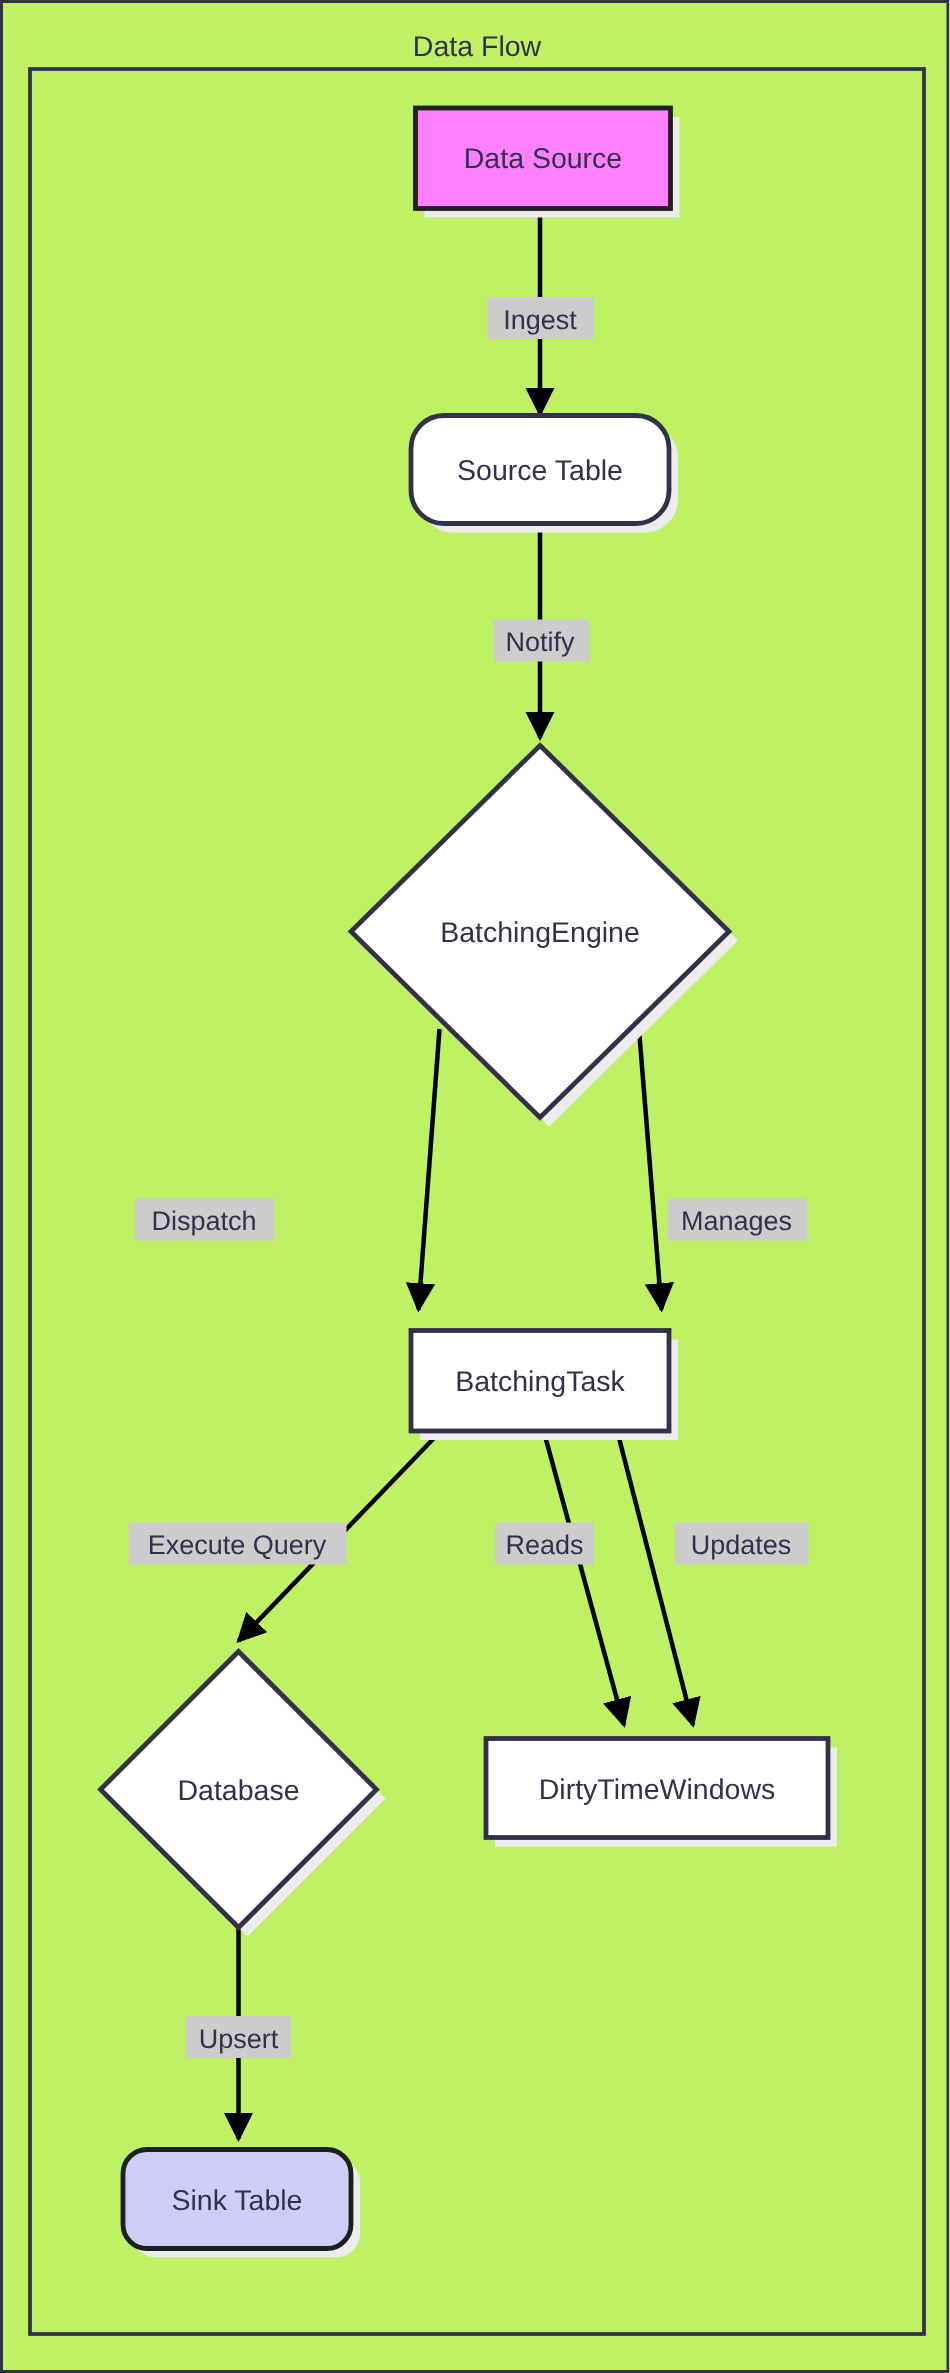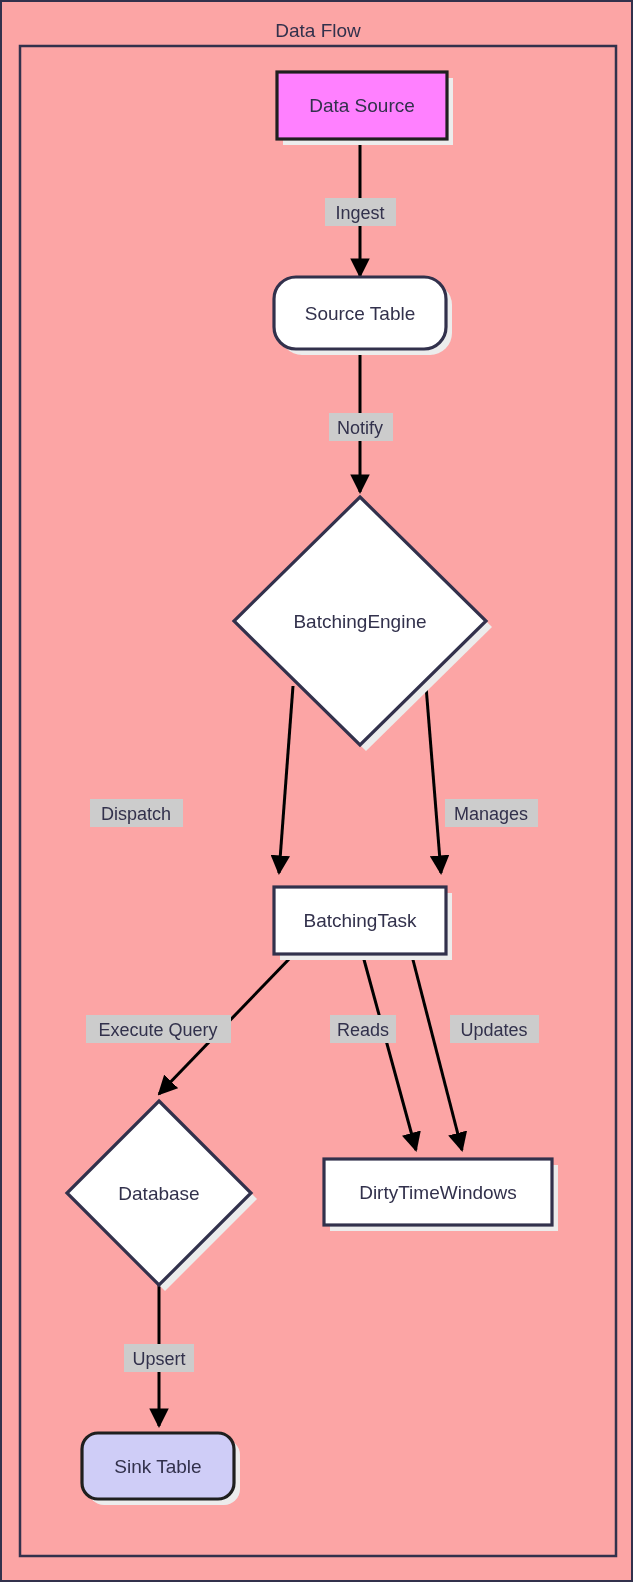--- a/index.html
+++ b/index.html
@@ -4,21 +4,21 @@
 <style>
   html, body {
     margin: 0;
     padding: 0;
     background: #ffffff;
   }
   #page {
     position: relative;
     width: 633px;
     height: 1582px;
-    background: #fca5a5;
+    background: #bef264;
     box-sizing: border-box;
     border: 2px solid #32314c;
     outline: 1px solid #e8e8f0;
     overflow: hidden;
     font-family: "Liberation Sans", sans-serif;
   }
   #flow-svg {
     display: block;
     width: 633px;
     height: 1582px;

